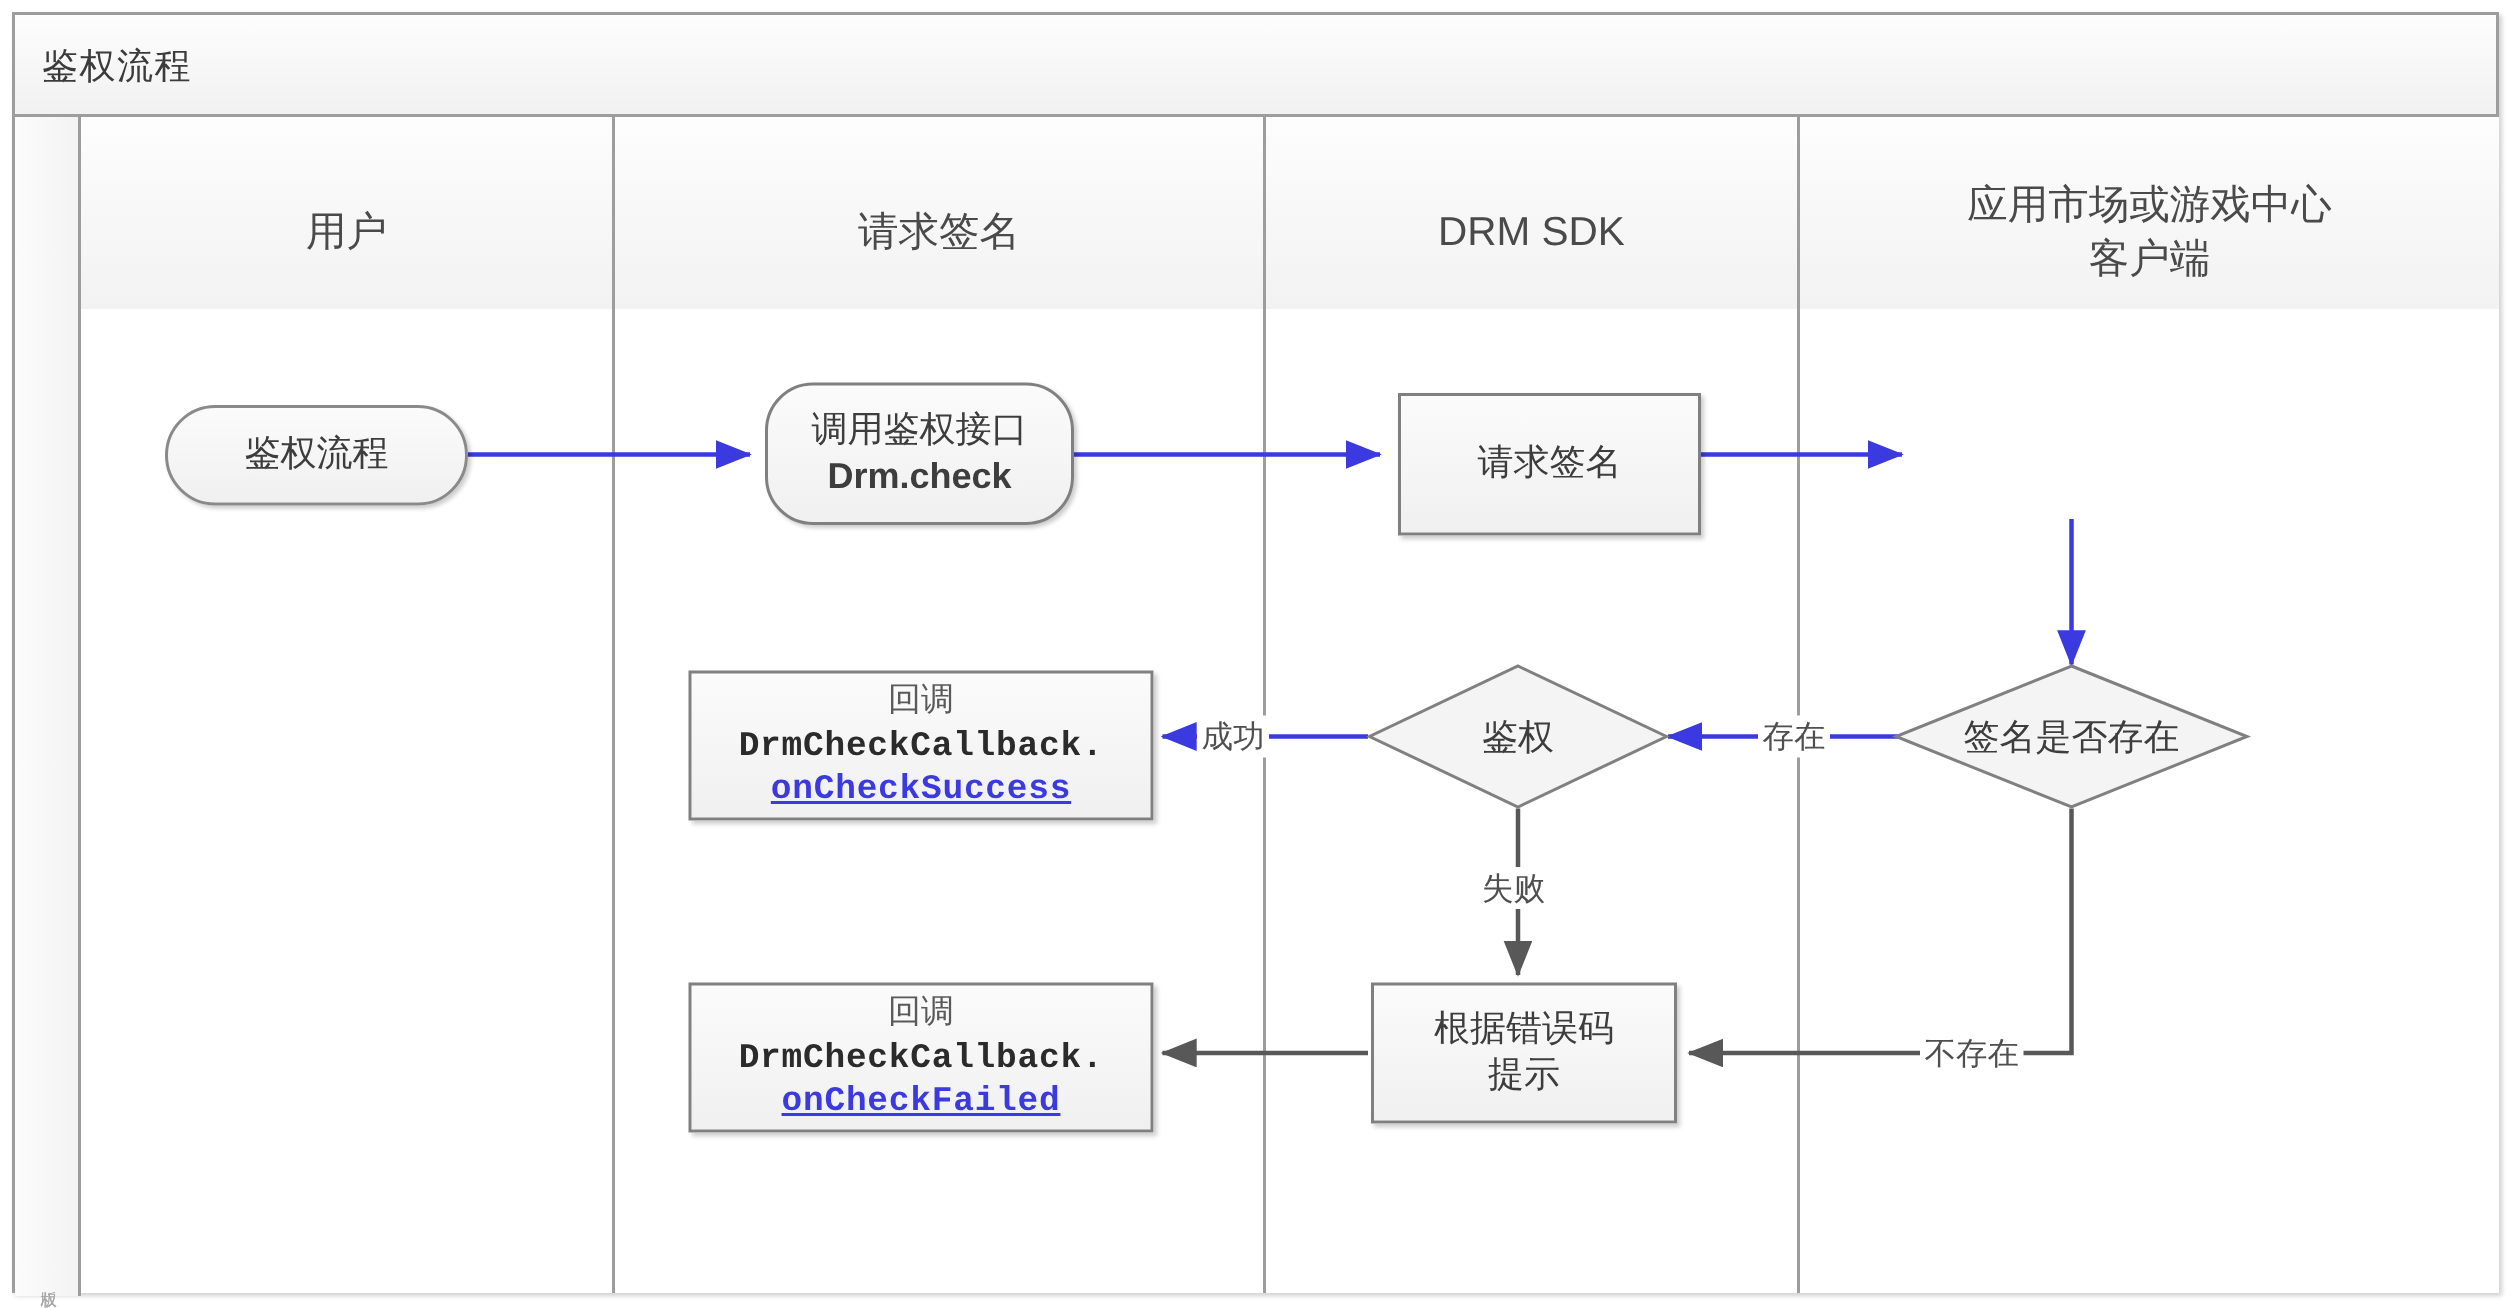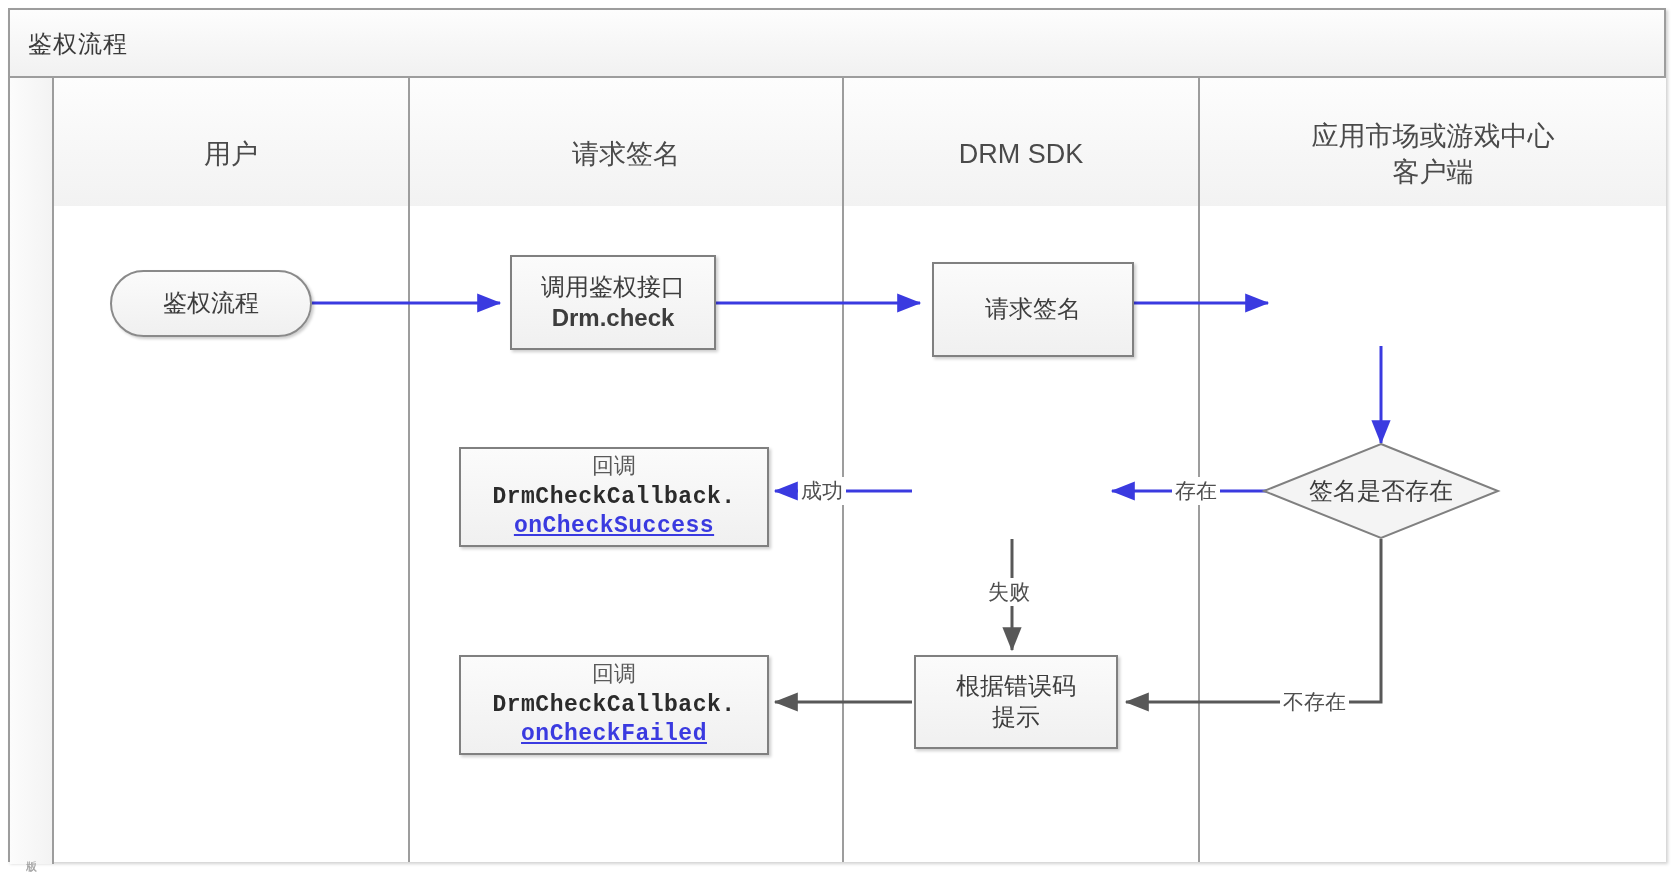--- a/index.html
+++ b/index.html
@@ -270,37 +270,43 @@
 
   <div class="edge-label" style="left:1172px; top:477px;">存在</div>
   <div class="edge-label" style="left:798px; top:477px;">成功</div>
   <div class="edge-label" style="left:985px; top:578px;">失败</div>
   <div class="edge-label" style="left:1280px; top:688px;">不存在</div>
 
   <div class="node terminator" style="left:110px; top:270px; width:202px; height:67px;">
     <span class="line1">鉴权流程</span>
   </div>
 
-  <div class="node" style="left:510px; top:255px; width:206px; height:95px;">
+  <div class="node" style="left:510px; top:255px; width:206px; height:95px;border-radius:32px;">
     <span class="line1">调用鉴权接口</span>
     <span class="line2">Drm.check</span>
   </div>
 
   <div class="node" style="left:932px; top:262px; width:202px; height:95px;">
     <span class="line1">请求签名</span>
   </div>
 
 
   <div class="diamond-wrap" style="left:1263px; top:443px; width:236px; height:96px;">
     <svg width="236" height="96" viewBox="0 0 236 96">
       <polygon points="118,1 235,48 118,95 1,48" fill="#f4f4f4" stroke="#808080" stroke-width="2"></polygon>
     </svg>
     <div class="diamond-label">签名是否存在</div>
   </div>
 
+  <div class="diamond-wrap" style="left:912px; top:443px; width:200px; height:96px;">
+    <svg width="200" height="96" viewBox="0 0 200 96">
+      <polygon points="100,1 199,48 100,95 1,48" fill="#f4f4f4" stroke="#808080" stroke-width="2"></polygon>
+    </svg>
+    <div class="diamond-label">鉴权</div>
+  </div>
 
   <div class="node" style="left:459px; top:447px; width:310px; height:100px;">
     <span class="cb-title">回调</span>
     <span class="mono-line">DrmCheckCallback.</span>
     <span class="mono-link">onCheckSuccess</span>
   </div>
 
   <div class="node" style="left:914px; top:655px; width:204px; height:94px;">
     <span class="line1">根据错误码</span>
     <span class="line1">提示</span>

